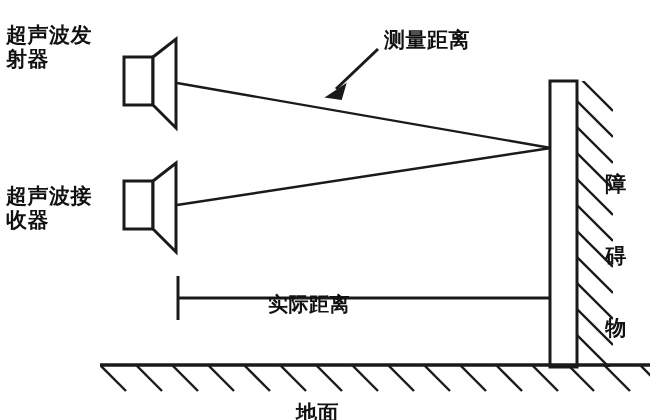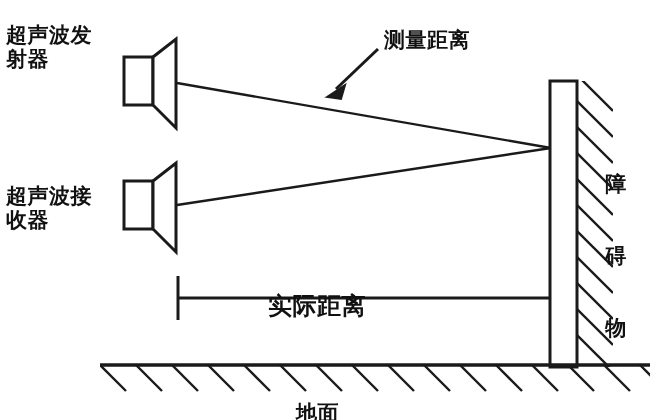--- a/index.html
+++ b/index.html
@@ -47,21 +47,21 @@
     font-size: 21px;
   }
   #label-measured-distance {
     left: 384px;
     top: 16px;
     font-size: 21px;
   }
   #label-actual-distance {
     left: 268px;
     top: 280px;
-    font-size: 24px;
+    font-size: 20px;
   }
   #label-obstacle {
     left: 604px;
     top: 112px;
     font-size: 21px;
     width: 24px;
     text-align: center;
   }
   #label-obstacle span {
     display: block;

